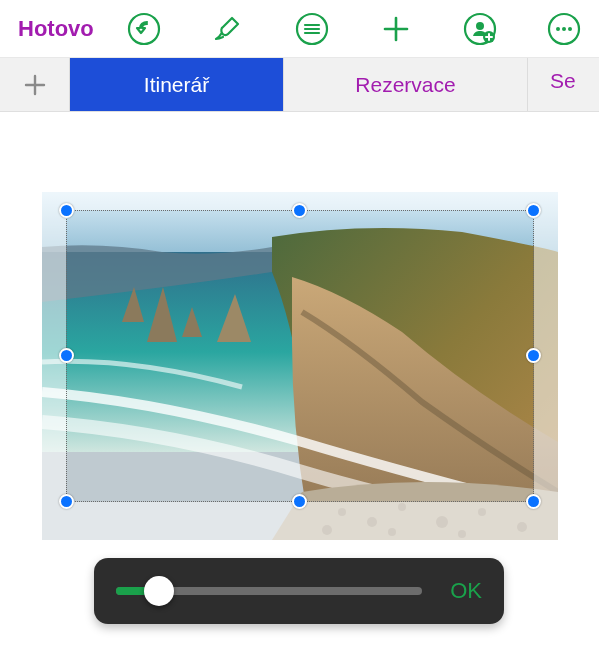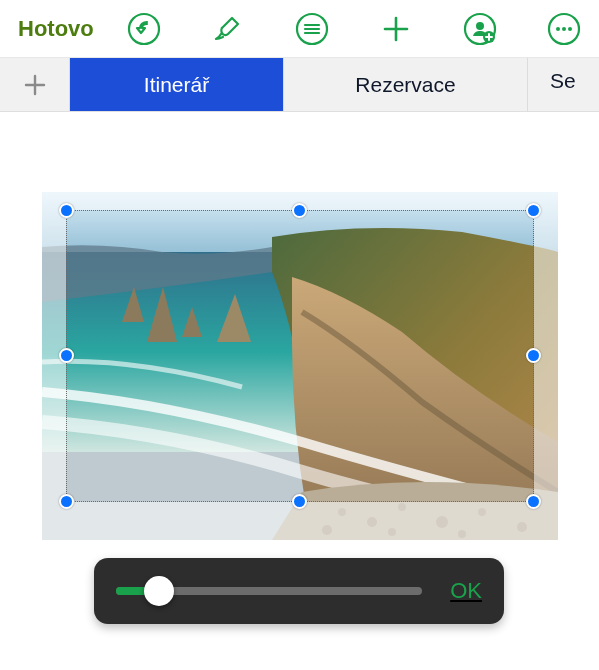--- a/index.html
+++ b/index.html
@@ -13,21 +13,21 @@
   }
   
   .toolbar {
     height: 58px;
     display: flex;
     align-items: center;
     padding: 0 14px 0 18px;
     border-bottom: 1px solid #e8e8e8;
   }
   .done-btn {
-    color: #4d7c0f;
+    color: #a21caf;
     font-size: 22px;
     font-weight: 600;
     background: none;
     border: 0;
     cursor: pointer;
     margin-right: 32px;
   }
   .tool-icons {
     display: flex;
     align-items: center;
@@ -56,21 +56,21 @@
     align-items: center;
     justify-content: center;
     cursor: pointer;
     border-right: 1px solid #dcdcdc;
   }
   .sheet-tab {
     display: flex;
     align-items: center;
     justify-content: center;
     font-size: 21px;
-    color: #0f172a;
+    color: #a21caf;
     padding: 0 28px;
     background: #f1f1f1;
     border: 0;
     cursor: pointer;
     border-left: 1px solid #dcdcdc;
     border-right: 1px solid #dcdcdc;
     margin-left: -1px;
   }
   .sheet-tab.active {
     background: #1d4ed8;
@@ -133,21 +133,20 @@
     left: 94px;
     bottom: 46px;
     width: 410px;
     height: 66px;
     background: #2d2d2d;
     border-radius: 14px;
     display: flex;
     align-items: center;
     padding: 0 22px 0 22px;
     box-shadow: 0 4px 10px rgba(0,0,0,0.25);
-    text-decoration: underline;
   }
   .slider {
     flex: 1;
     position: relative;
     height: 8px;
     border-radius: 4px;
     background: #6c6c6c;
     margin-right: 28px;
   }
   .slider-fill {

